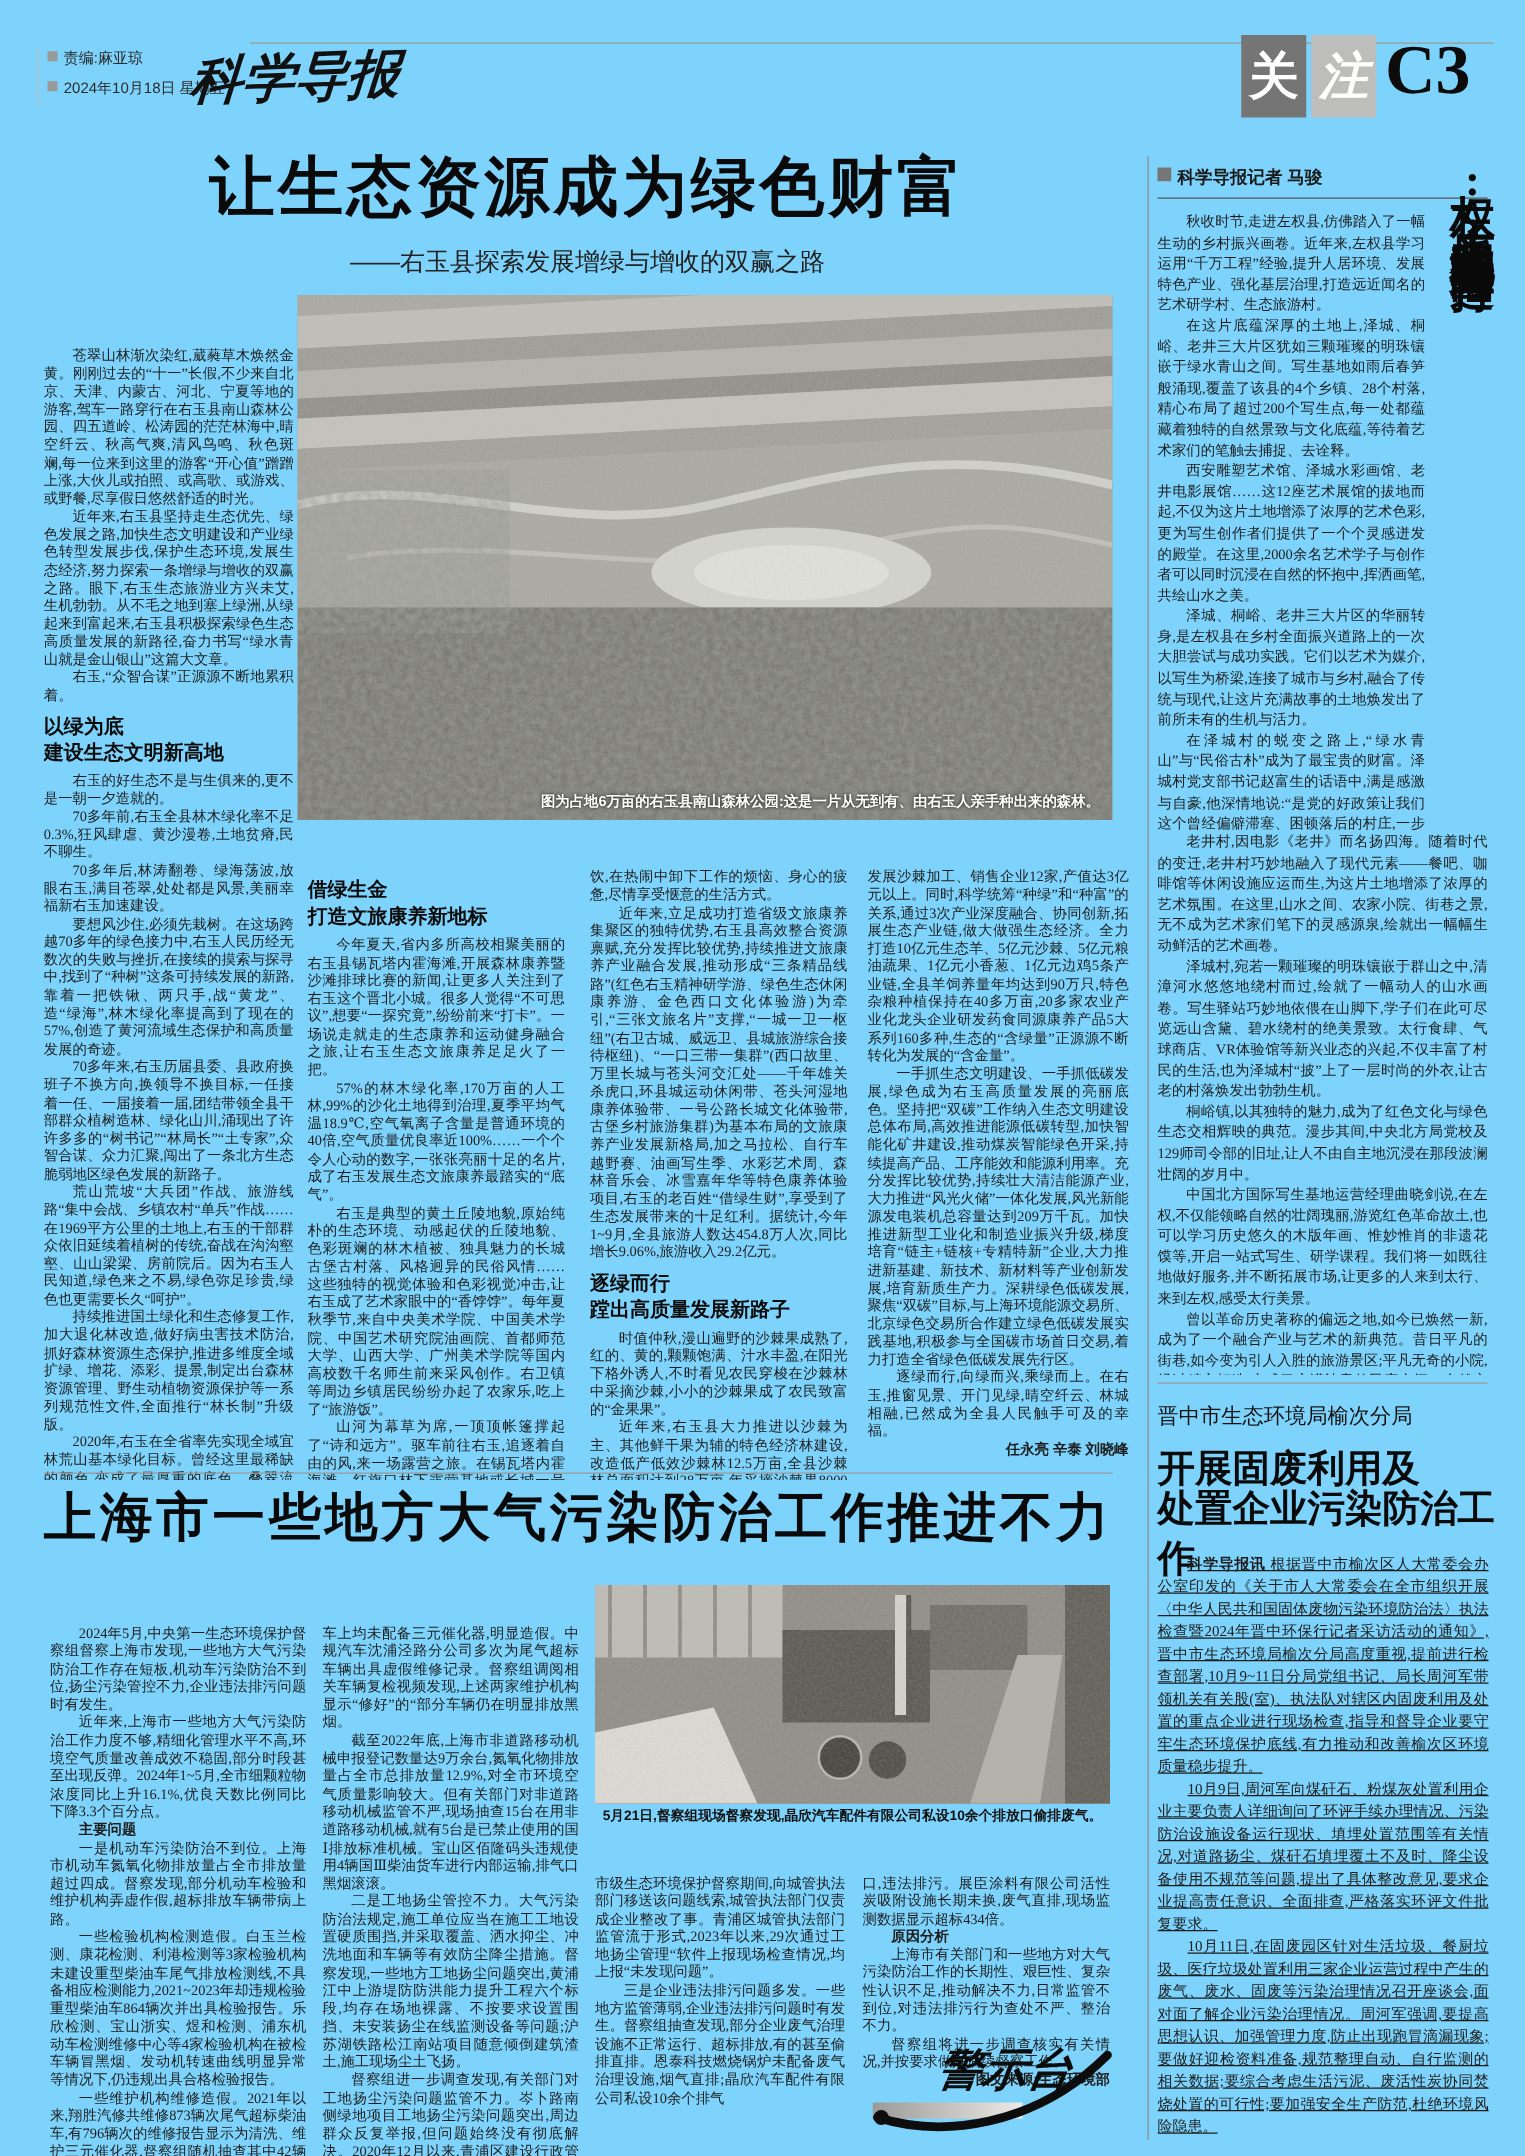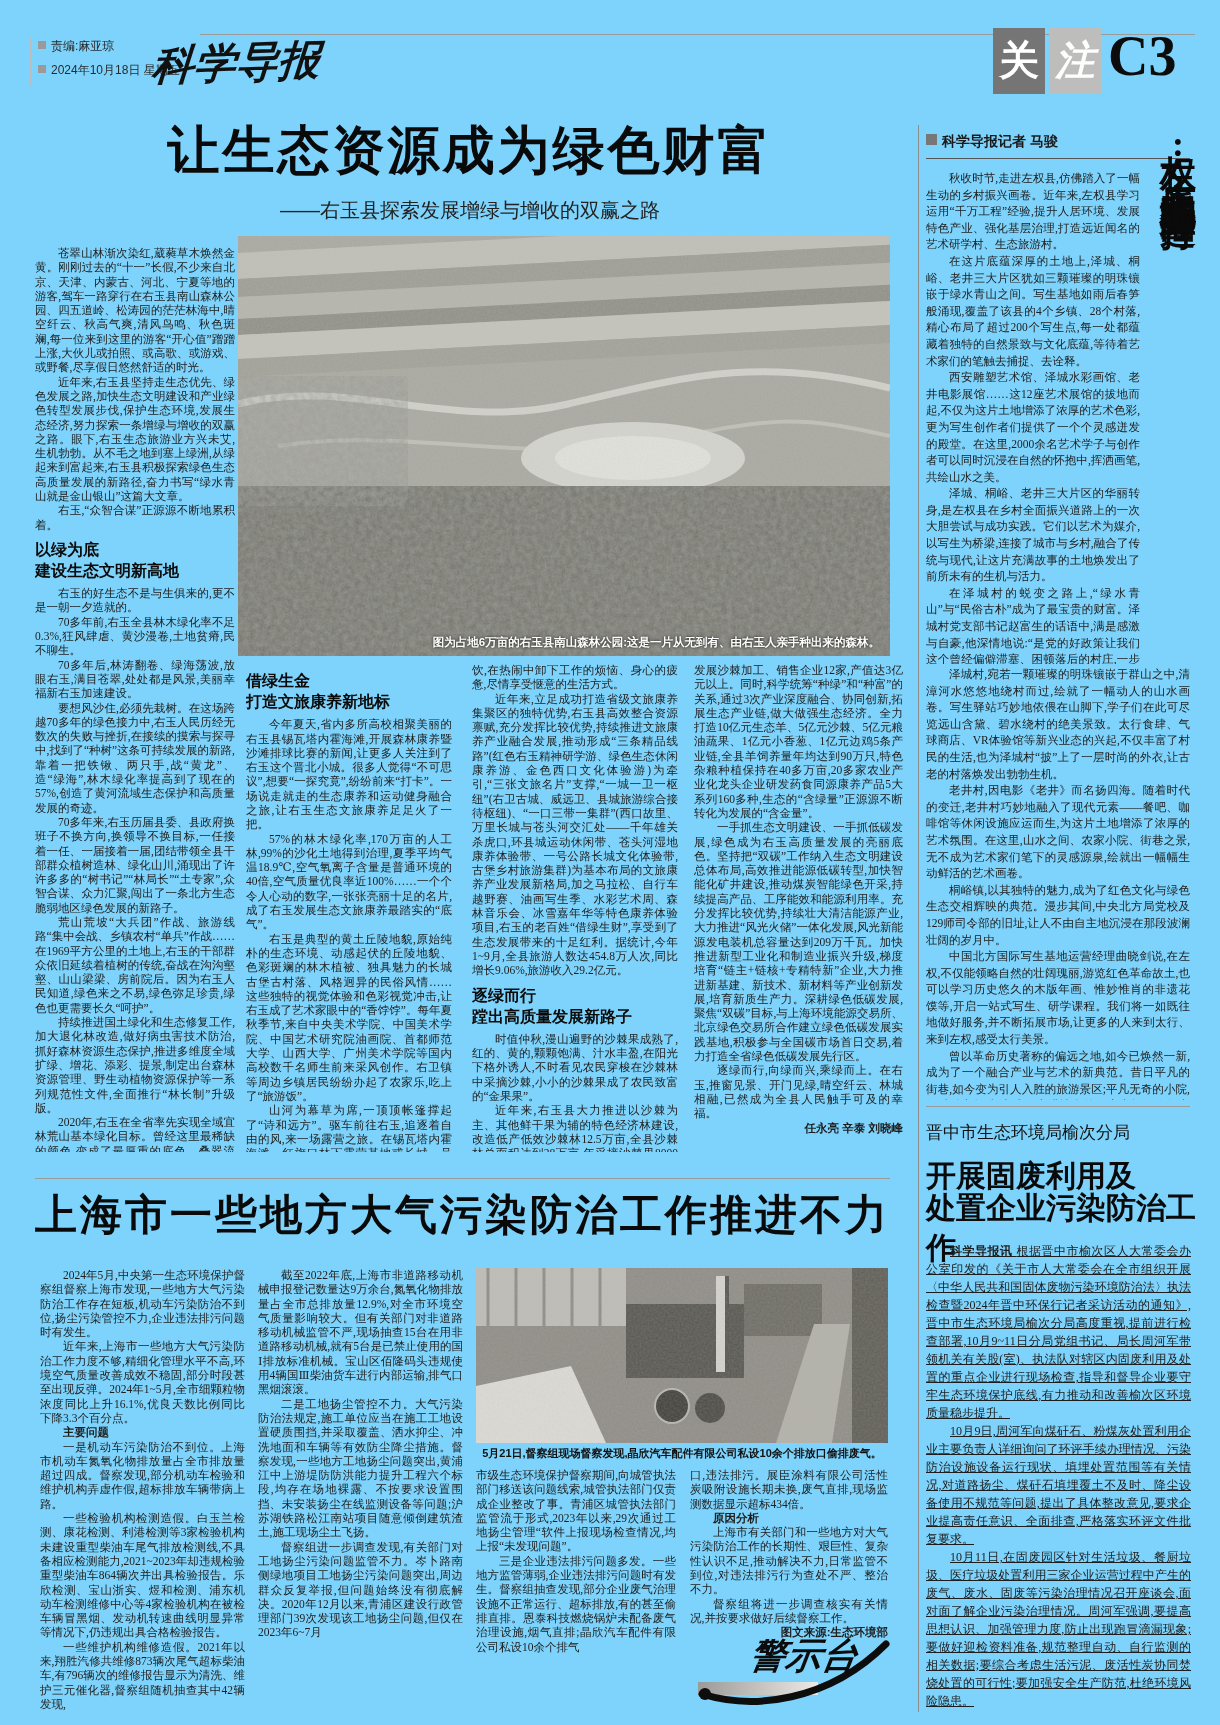--- a/index.html
+++ b/index.html
@@ -14,21 +14,21 @@
   .sq{display:inline-block;width:8px;height:8px;background:#9a9a98;margin-right:5px;vertical-align:1px;}
   .masthead{font:italic 700 42px/1 "Liberation Serif","DejaVu Serif",serif;transform:rotate(-2deg) skewX(-6deg);color:#111;}
   .badge{position:absolute;width:52px;height:66px;text-align:center;font-weight:900;
          font-family:"Liberation Serif","DejaVu Serif",serif;font-size:40px;line-height:66px;}
   .pageno{font:900 56px/1 "Liberation Serif","DejaVu Serif",serif;color:#0c0c0c;}
 
   
   .main-hl{font:900 52px/1.1 "Liberation Sans","DejaVu Sans",sans-serif;letter-spacing:3px;color:#0a0a0a;text-align:center;white-space:nowrap;}
   .main-sub{font:400 20px/1.2 "Liberation Sans","DejaVu Sans",sans-serif;color:#222;text-align:center;white-space:nowrap;}
 
-  .bcol{position:absolute;font-size:11.5px;line-height:14.3px;text-align:justify;overflow:hidden;}
+  .bcol{position:absolute;font-size:11.5px;line-height:14.3px;text-align:justify;overflow:hidden;margin-top:32px;}
   .bcol p{margin:0;text-indent:2em;}
   .bcol p.ni{text-indent:0;}
   .colhead{font-family:"Liberation Sans","DejaVu Sans",sans-serif;font-weight:700;font-size:16px;line-height:1.32;
            text-indent:0 !important;margin:7px 0 5px 0;color:#0b0b0b;text-align:left;}
   .subhead{font-family:"Liberation Sans","DejaVu Sans",sans-serif;font-weight:700;}
   .byl{text-align:right;font-weight:700;font-family:"Liberation Sans","DejaVu Sans",sans-serif;}
 
   .photo{position:absolute;overflow:hidden;background:#a3a39d;}
   .photo svg{display:block;}
   .photo-cap{position:absolute;left:0;right:10px;bottom:6px;text-align:right;color:#fff;
@@ -151,22 +151,22 @@
   <div class="hr" style="left:926px;top:158px;width:264px;background:#555;"></div>
 
   <div class="zq" style="left:926px;top:170px;width:214px;height:494px;">
       <p>秋收时节,走进左权县,仿佛踏入了一幅生动的乡村振兴画卷。近年来,左权县学习运用“千万工程”经验,提升人居环境、发展特色产业、强化基层治理,打造远近闻名的艺术研学村、生态旅游村。</p>
       <p>在这片底蕴深厚的土地上,泽城、桐峪、老井三大片区犹如三颗璀璨的明珠镶嵌于绿水青山之间。写生基地如雨后春笋般涌现,覆盖了该县的4个乡镇、28个村落,精心布局了超过200个写生点,每一处都蕴藏着独特的自然景致与文化底蕴,等待着艺术家们的笔触去捕捉、去诠释。</p>
       <p>西安雕塑艺术馆、泽城水彩画馆、老井电影展馆……这12座艺术展馆的拔地而起,不仅为这片土地增添了浓厚的艺术色彩,更为写生创作者们提供了一个个灵感迸发的殿堂。在这里,2000余名艺术学子与创作者可以同时沉浸在自然的怀抱中,挥洒画笔,共绘山水之美。</p>
       <p>泽城、桐峪、老井三大片区的华丽转身,是左权县在乡村全面振兴道路上的一次大胆尝试与成功实践。它们以艺术为媒介,以写生为桥梁,连接了城市与乡村,融合了传统与现代,让这片充满故事的土地焕发出了前所未有的生机与活力。</p>
       <p>在泽城村的蜕变之路上,“绿水青山”与“民俗古朴”成为了最宝贵的财富。泽城村党支部书记赵富生的话语中,满是感激与自豪,他深情地说:“是党的好政策让我们这个曾经偏僻滞塞、困顿落后的村庄,一步步走出了贫困,迈向了小康,进而成为了美丽乡村,乃至全省‘千万工程’的示范村。”</p>
     </div>
   <div class="zq" style="left:926px;top:666px;width:264px;height:434px;">
+      <p>老井村,因电影《老井》而名扬四海。随着时代的变迁,老井村巧妙地融入了现代元素——餐吧、咖啡馆等休闲设施应运而生,为这片土地增添了浓厚的艺术氛围。在这里,山水之间、农家小院、街巷之景,无不成为艺术家们笔下的灵感源泉,绘就出一幅幅生动鲜活的艺术画卷。</p>
       <p>泽城村,宛若一颗璀璨的明珠镶嵌于群山之中,清漳河水悠悠地绕村而过,绘就了一幅动人的山水画卷。写生驿站巧妙地依偎在山脚下,学子们在此可尽览远山含黛、碧水绕村的绝美景致。太行食肆、气球商店、VR体验馆等新兴业态的兴起,不仅丰富了村民的生活,也为泽城村“披”上了一层时尚的外衣,让古老的村落焕发出勃勃生机。</p>
-      <p>老井村,因电影《老井》而名扬四海。随着时代的变迁,老井村巧妙地融入了现代元素——餐吧、咖啡馆等休闲设施应运而生,为这片土地增添了浓厚的艺术氛围。在这里,山水之间、农家小院、街巷之景,无不成为艺术家们笔下的灵感源泉,绘就出一幅幅生动鲜活的艺术画卷。</p>
       <p>桐峪镇,以其独特的魅力,成为了红色文化与绿色生态交相辉映的典范。漫步其间,中央北方局党校及129师司令部的旧址,让人不由自主地沉浸在那段波澜壮阔的岁月中。</p>
       <p>中国北方国际写生基地运营经理曲晓剑说,在左权,不仅能领略自然的壮阔瑰丽,游览红色革命故土,也可以学习历史悠久的木版年画、惟妙惟肖的非遗花馍等,开启一站式写生、研学课程。我们将一如既往地做好服务,并不断拓展市场,让更多的人来到太行、来到左权,感受太行美景。</p>
       <p>曾以革命历史著称的偏远之地,如今已焕然一新,成为了一个融合产业与艺术的新典范。昔日平凡的街巷,如今变为引人入胜的旅游景区;平凡无奇的小院,经过精心打造,变成了充满诗意的民宿空间。自然之美与艺术之韵相得益彰,共同绘制了一幅幅乡村振兴的壮丽画卷,展现了新时代农村发展的无限可能。</p>
     </div>
 
   <div class="vhl" style="left:1142px;top:130px;height:545px;width:54px;">左权:山水为底,打造国际写生基地</div>
 
   <div class="hr" style="left:926px;top:1106px;width:264px;"></div>
   <div class="abs kicker" style="left:926px;top:1124px;">晋中市生态环境局榆次分局</div>
   <div class="abs jz-hl" style="left:926px;top:1156px;">开展固废利用及</div>
@@ -182,20 +182,21 @@
 
   <div class="bcol" style="left:40px;top:1268px;width:205px;height:446px;">
       <p>2024年5月,中央第一生态环境保护督察组督察上海市发现,一些地方大气污染防治工作存在短板,机动车污染防治不到位,扬尘污染管控不力,企业违法排污问题时有发生。</p>
       <p>近年来,上海市一些地方大气污染防治工作力度不够,精细化管理水平不高,环境空气质量改善成效不稳固,部分时段甚至出现反弹。2024年1~5月,全市细颗粒物浓度同比上升16.1%,优良天数比例同比下降3.3个百分点。</p>
       <p class="subhead">主要问题</p>
       <p>一是机动车污染防治不到位。上海市机动车氮氧化物排放量占全市排放量超过四成。督察发现,部分机动车检验和维护机构弄虚作假,超标排放车辆带病上路。</p>
       <p>一些检验机构检测造假。白玉兰检测、康花检测、利港检测等3家检验机构未建设重型柴油车尾气排放检测线,不具备相应检测能力,2021~2023年却违规检验重型柴油车864辆次并出具检验报告。乐欣检测、宝山浙实、煜和检测、浦东机动车检测维修中心等4家检验机构在被检车辆冒黑烟、发动机转速曲线明显异常等情况下,仍违规出具合格检验报告。</p>
       <p>一些维护机构维修造假。2021年以来,翔胜汽修共维修873辆次尾气超标柴油车,有796辆次的维修报告显示为清洗、维护三元催化器,督察组随机抽查其中42辆发现,</p>
     </div>
   <div class="bcol" style="left:258px;top:1268px;width:205px;height:446px;">
+      <p class="ni">车上均未配备三元催化器,明显造假。中规汽车沈浦泾路分公司多次为尾气超标车辆出具虚假维修记录。督察组调阅相关车辆复检视频发现,上述两家维护机构显示“修好”的“部分车辆仍在明显排放黑烟。</p>
       <p>截至2022年底,上海市非道路移动机械申报登记数量达9万余台,氮氧化物排放量占全市总排放量12.9%,对全市环境空气质量影响较大。但有关部门对非道路移动机械监管不严,现场抽查15台在用非道路移动机械,就有5台是已禁止使用的国Ⅰ排放标准机械。宝山区佰隆码头违规使用4辆国Ⅲ柴油货车进行内部运输,排气口黑烟滚滚。</p>
       <p>二是工地扬尘管控不力。大气污染防治法规定,施工单位应当在施工工地设置硬质围挡,并采取覆盖、洒水抑尘、冲洗地面和车辆等有效防尘降尘措施。督察发现,一些地方工地扬尘问题突出,黄浦江中上游堤防防洪能力提升工程六个标段,均存在场地裸露、不按要求设置围挡、未安装扬尘在线监测设备等问题;沪苏湖铁路松江南站项目随意倾倒建筑渣土,施工现场尘土飞扬。</p>
       <p>督察组进一步调查发现,有关部门对工地扬尘污染问题监管不力。岑卜路南侧绿地项目工地扬尘污染问题突出,周边群众反复举报,但问题始终没有彻底解决。2020年12月以来,青浦区建设行政管理部门39次发现该工地扬尘问题,但仅在2023年6~7月</p>
     </div>
 
   <div class="photo" style="left:476px;top:1268px;width:412px;height:175px;background:#97948e;">
     <svg width="412" height="175" viewBox="0 0 412 175">
       <defs>
         <filter id="nB" x="0" y="0" width="100%" height="100%">
           <feTurbulence type="fractalNoise" baseFrequency="0.5" numOctaves="3" seed="11"></feTurbulence>

